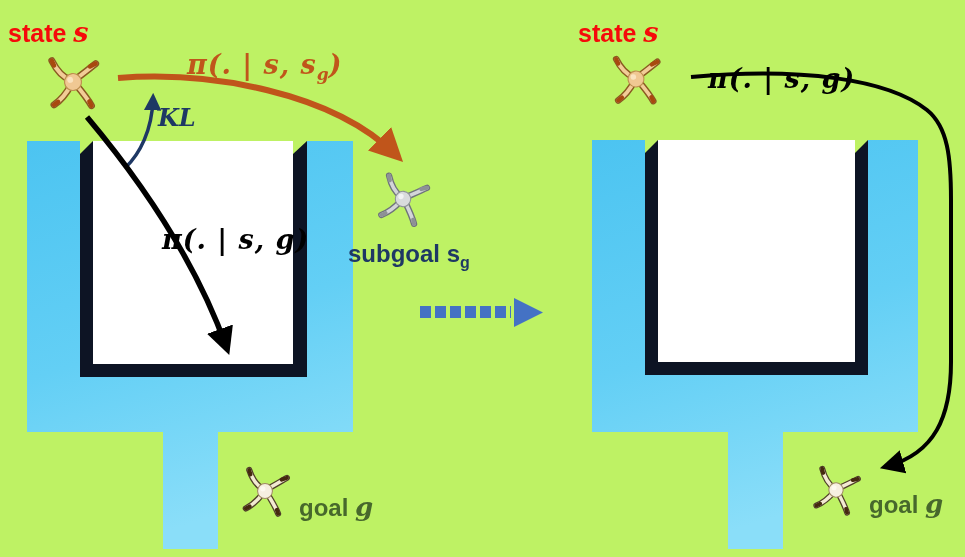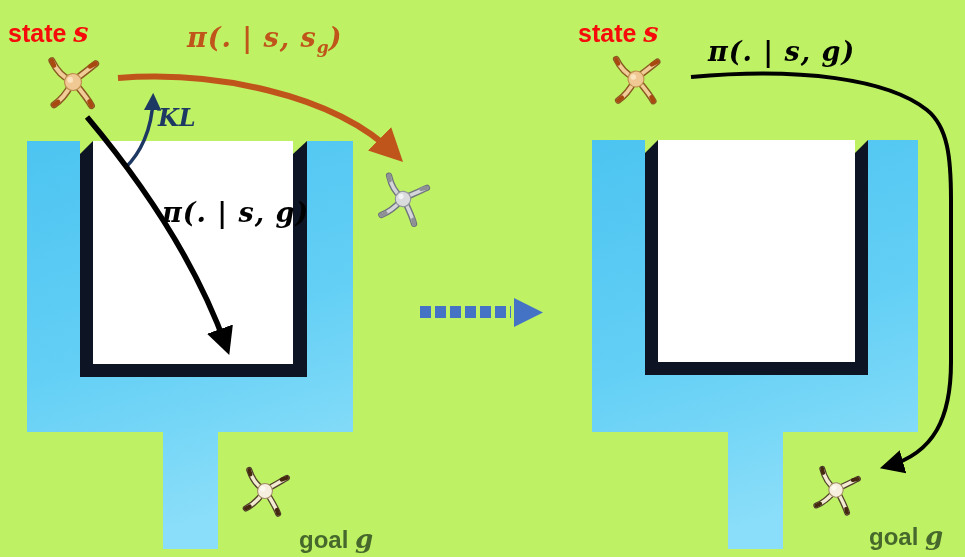--- a/index.html
+++ b/index.html
@@ -9,26 +9,26 @@
   .lbl{position:absolute;font-weight:bold;white-space:nowrap;line-height:1;}
   .sans{font-family:"Liberation Sans",sans-serif;}
   .math{font-family:"DejaVu Serif",serif;font-style:italic;font-weight:bold;}
   .red{color:#f60a0a;}
   .orange{color:#c0551b;}
   .navy{color:#1e3864;}
   .green{color:#47682c;}
   .black{color:#000000;}
   .state-lbl{font-size:25px;}
   .state-lbl .math{font-size:27px;}
-  .pi-lbl{font-family:"DejaVu Serif",serif;font-style:italic;font-weight:bold;font-size:27px;letter-spacing:1px;}
+  .pi-lbl{font-family:"DejaVu Serif",serif;font-style:italic;font-weight:bold;font-size:27px;letter-spacing:1px;margin-top:27px;}
   .pi-lbl sub{font-size:17px;font-weight:bold;letter-spacing:0;}
   .kl-lbl{font-family:"DejaVu Serif",serif;font-style:italic;font-weight:bold;font-size:24px;}
   .subgoal-lbl{font-size:24px;}
   .subgoal-lbl sub{font-size:16px;}
-  .goal-lbl{font-size:24px;margin-top:32px;}
+  .goal-lbl{font-size:24px;}
   .goal-lbl .math{font-size:26px;}
   svg{display:block;}
   
   .ant-tan  .ant-leg-o{stroke:#8a5a22;} .ant-tan  .ant-leg-i{stroke:#f2cc97;}
   .ant-tan  .ant-tip{stroke:#a8490f;}  .ant-tan  .ant-body{fill:#f0c893;stroke:#bd8f4f;}
   .ant-tan  .ant-shine{fill:#fae3bf;}
   .ant-gray .ant-leg-o{stroke:#70747b;} .ant-gray .ant-leg-i{stroke:#d3d5d8;}
   .ant-gray .ant-tip{stroke:#8d9196;}  .ant-gray .ant-body{fill:#d9dbdd;stroke:#8f9398;}
   .ant-gray .ant-shine{fill:#f2f3f4;}
   .ant-cream .ant-leg-o{stroke:#50402a;} .ant-cream .ant-leg-i{stroke:#f3ead2;}
@@ -194,20 +194,24 @@
   </div>
 
   <div class="lbl pi-lbl orange" style="left:187px;top:24px;">
     <span>π(. | s, s</span><sub>g</sub><span>)</span>
   </div>
 
   <div class="lbl kl-lbl navy" style="left:158px;top:106px;">KL</div>
 
   <div class="lbl pi-lbl black" style="left:162px;top:199px;">π(. | s, g)</div>
 
+  <div class="lbl subgoal-lbl navy sans" style="left:348px;top:242px;">
+    <span>subgoal</span>
+    <span>s</span><sub>g</sub>
+  </div>
 
   <div class="lbl goal-lbl green sans" style="left:299px;top:494px;">
     <span>goal</span>
     <span class="math">g</span>
   </div>
 
   <div class="lbl state-lbl red sans" style="left:578px;top:19px;">
     <span>state</span>
     <span class="math">s</span>
   </div>

